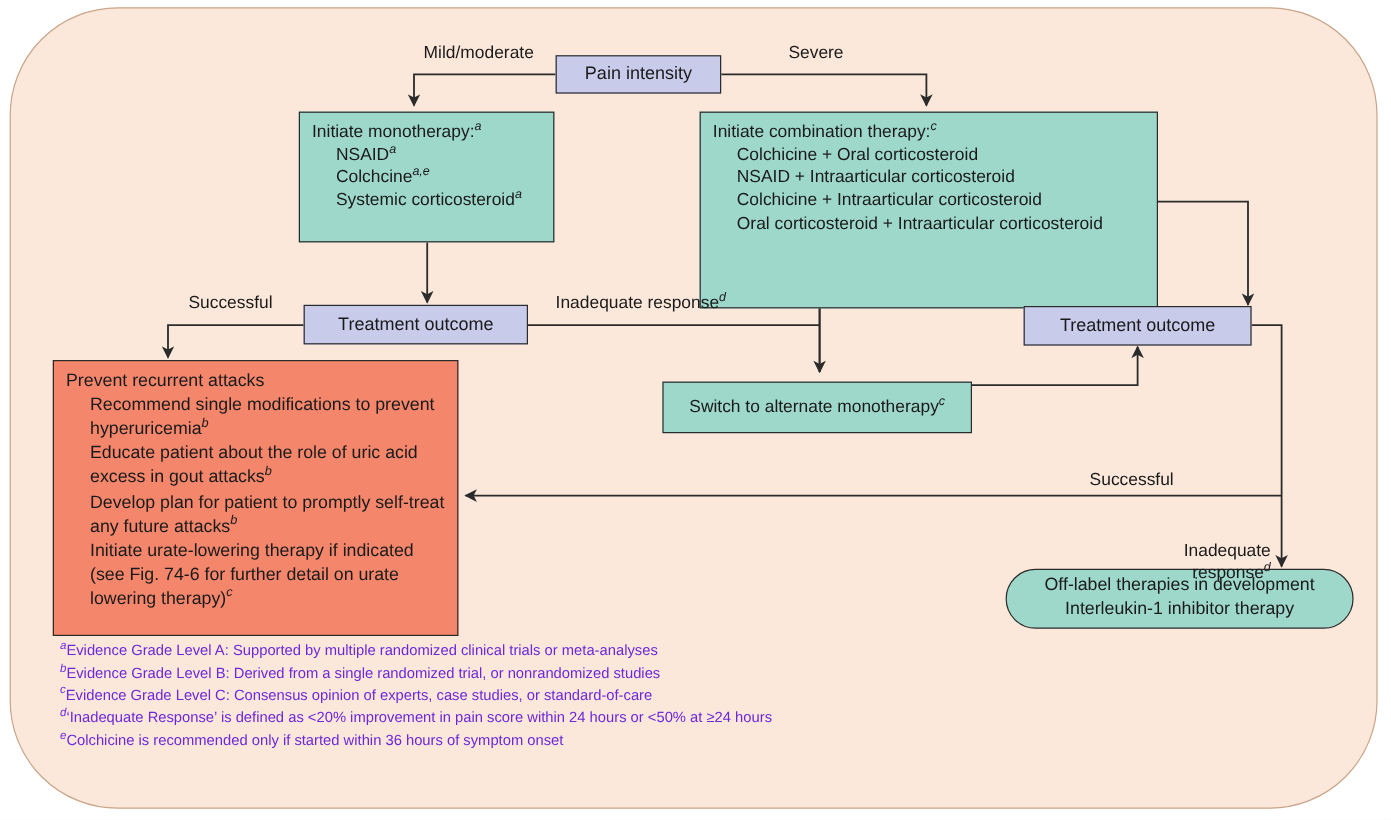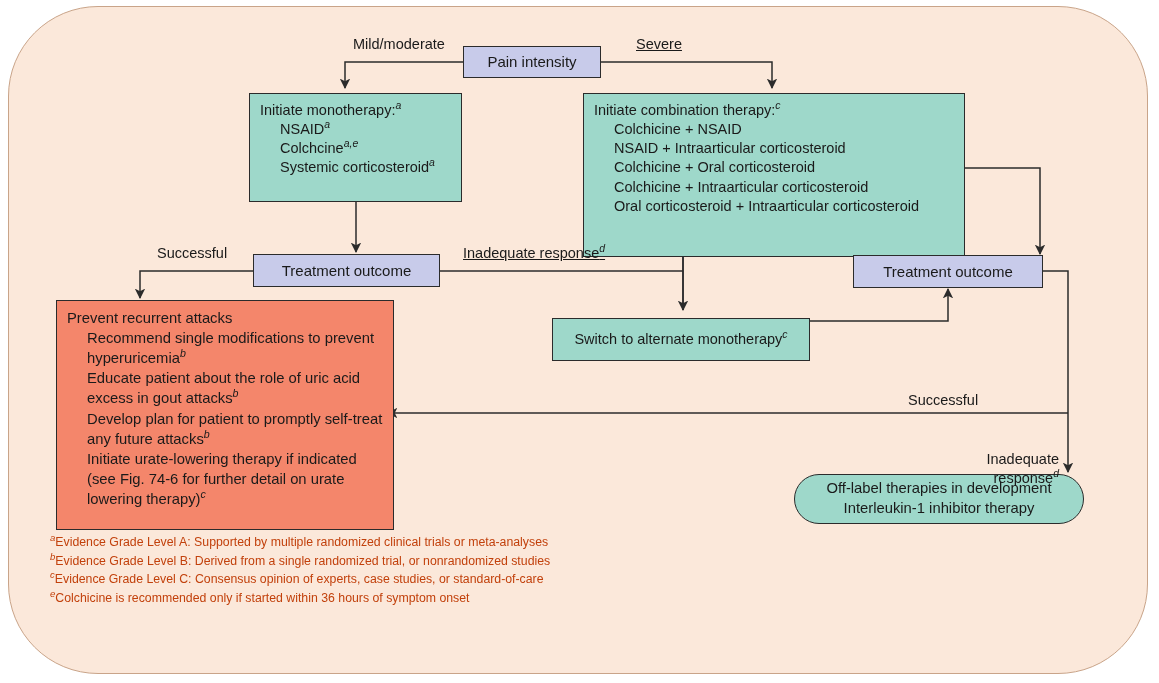--- a/index.html
+++ b/index.html
@@ -21,21 +21,21 @@
   .center{display:flex;align-items:center;justify-content:center;text-align:center;}
   .block{padding:7px 10px 8px 10px;}
   .ind{padding-left:20px;display:block;}
   sup{font-size:.72em;font-style:italic;vertical-align:super;line-height:0;}
 
   .lbl{position:absolute;color:#1a1a1a;white-space:nowrap;text-align:right;}
 
   svg.wires{position:absolute;left:0;top:0;width:1159px;height:683px;
             overflow:visible;pointer-events:none;}
 
-  .notes{position:absolute;left:50px;top:533px;width:1000px;color:#c2410c;}
+  .notes{position:absolute;left:50px;top:533px;width:1000px;color:#6d28d9;}
   .notes div{font-size:12.3px;line-height:1.52;white-space:nowrap;}
   .notes sup{font-size:.78em;font-style:italic;}
 </style>
 </head>
 <body>
 
 <div id="canvas">
   <div class="panel"></div>
 
   <svg class="wires">
@@ -75,61 +75,61 @@
     <span class="ind"><span>Colchcine</span><sup>a,e</sup></span>
     <span class="ind"><span>Systemic corticosteroid</span><sup>a</sup></span>
   </div>
 
   <div class="node lav center" style="left:463px;top:46px;width:138px;height:32px;font-size:15px;">
     <span>Pain intensity</span>
   </div>
 
   <div class="node teal block" style="left:583px;top:93px;width:382px;height:164px;font-size:14.5px;">
     <span><span>Initiate combination therapy:</span><sup>c</sup></span>
-    <span class="ind">Colchicine + NSAID</span>
+    <span class="ind">Colchicine + Oral corticosteroid</span>
     <span class="ind">NSAID + Intraarticular corticosteroid</span>
-    <span class="ind">Colchicine + Oral corticosteroid</span>
     <span class="ind">Colchicine + Intraarticular corticosteroid</span>
     <span class="ind">Oral corticosteroid + Intraarticular corticosteroid</span>
   </div>
 
   <div class="node lav center" style="left:253px;top:254px;width:187px;height:33px;font-size:15px;">
     <span>Treatment outcome</span>
   </div>
 
   <div class="node lav center" style="left:853px;top:255px;width:190px;height:33px;font-size:15px;">
     <span>Treatment outcome</span>
   </div>
 
   <div class="node teal center" style="left:552px;top:318px;width:258px;height:43px;font-size:14.5px;">
     <span><span>Switch to alternate monotherapy</span><sup>c</sup></span>
   </div>
 
-  <div class="node orange block" style="left:56px;top:300px;width:338px;height:230px;font-size:14.8px;line-height:1.36;">
+  <div class="node orange block" style="left:44px;top:300px;width:338px;height:230px;font-size:14.8px;line-height:1.36;">
     <span>Prevent recurrent attacks</span>
     <span class="ind"><span>Recommend single modifications to prevent hyperuricemia</span><sup>b</sup></span>
     <span class="ind"><span>Educate patient about the role of uric acid excess in gout attacks</span><sup>b</sup></span>
     <span class="ind"><span>Develop plan for patient to promptly self-treat any future attacks</span><sup>b</sup></span>
     <span class="ind"><span>Initiate urate-lowering therapy if indicated (see Fig. 74-6 for further detail on urate lowering therapy)</span><sup>c</sup></span>
   </div>
 
-  <div class="node teal center" style="left:794px;top:474px;width:290px;height:50px;font-size:14.8px;flex-direction:column;border-radius:25px;">
+  <div class="node teal center" style="left:838px;top:474px;width:290px;height:50px;font-size:14.8px;flex-direction:column;border-radius:25px;">
     <span>Off-label therapies in development</span>
     <span>Interleukin-1 inhibitor therapy</span>
   </div>
 
   <div class="lbl" style="left:353px;top:36px;font-size:14.5px;">Mild/moderate</div>
-  <div class="lbl" style="left:636px;top:36px;font-size:14.5px;text-decoration:underline;">Severe</div>
+  <div class="lbl" style="left:657px;top:36px;font-size:14.5px;">Severe</div>
   <div class="lbl" style="left:157px;top:245px;font-size:14.5px;">Successful</div>
-  <div class="lbl" style="left:463px;top:245px;font-size:14.5px;text-decoration:underline;"><span>Inadequate response</span><sup>d</sup></div>
+  <div class="lbl" style="left:463px;top:245px;font-size:14.5px;"><span>Inadequate response</span><sup>d</sup></div>
   <div class="lbl" style="left:908px;top:392px;font-size:14.5px;">Successful</div>
   <div class="lbl" style="left:1059px;top:418px;font-size:14.5px;text-align:right;transform:translateX(-100%);padding-right:0;line-height:1.28;">
     <span style="display:block;margin-top:32px;">Inadequate</span>
     <span style="display:block;"><span>response</span><sup>d</sup></span>
   </div>
 
   <div class="notes">
     <div><sup>a</sup><span>Evidence Grade Level A: Supported by multiple randomized clinical trials or meta-analyses</span></div>
     <div><sup>b</sup><span>Evidence Grade Level B: Derived from a single randomized trial, or nonrandomized studies</span></div>
     <div><sup>c</sup><span>Evidence Grade Level C: Consensus opinion of experts, case studies, or standard-of-care</span></div>
+    <div><sup>d</sup><span>‘Inadequate Response’ is defined as &lt;20% improvement in pain score within 24 hours or &lt;50% at ≥24 hours</span></div>
     <div><sup>e</sup><span>Colchicine is recommended only if started within 36 hours of symptom onset</span></div>
   </div>
 </div>
 
 </body></html>

